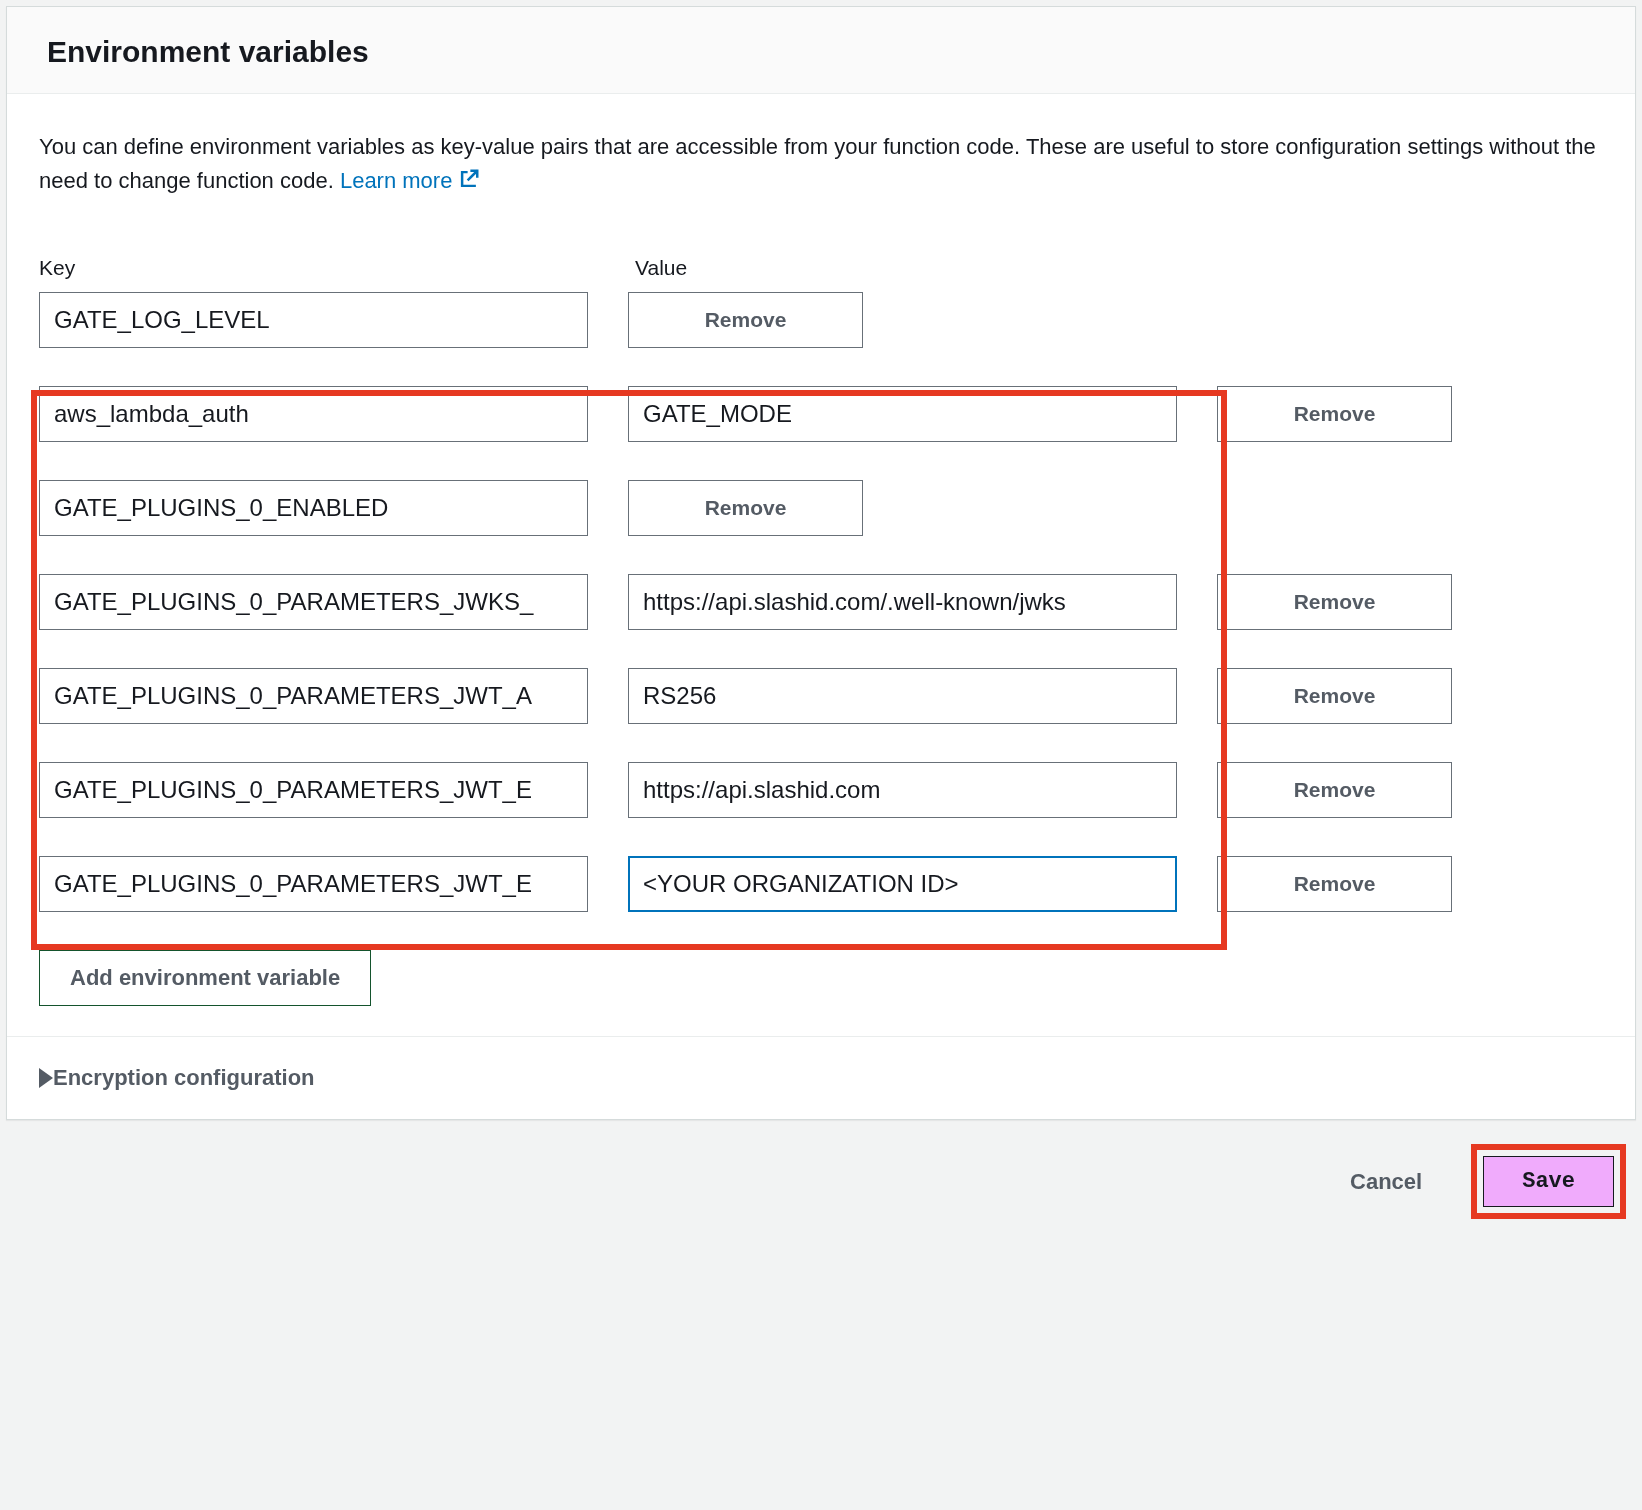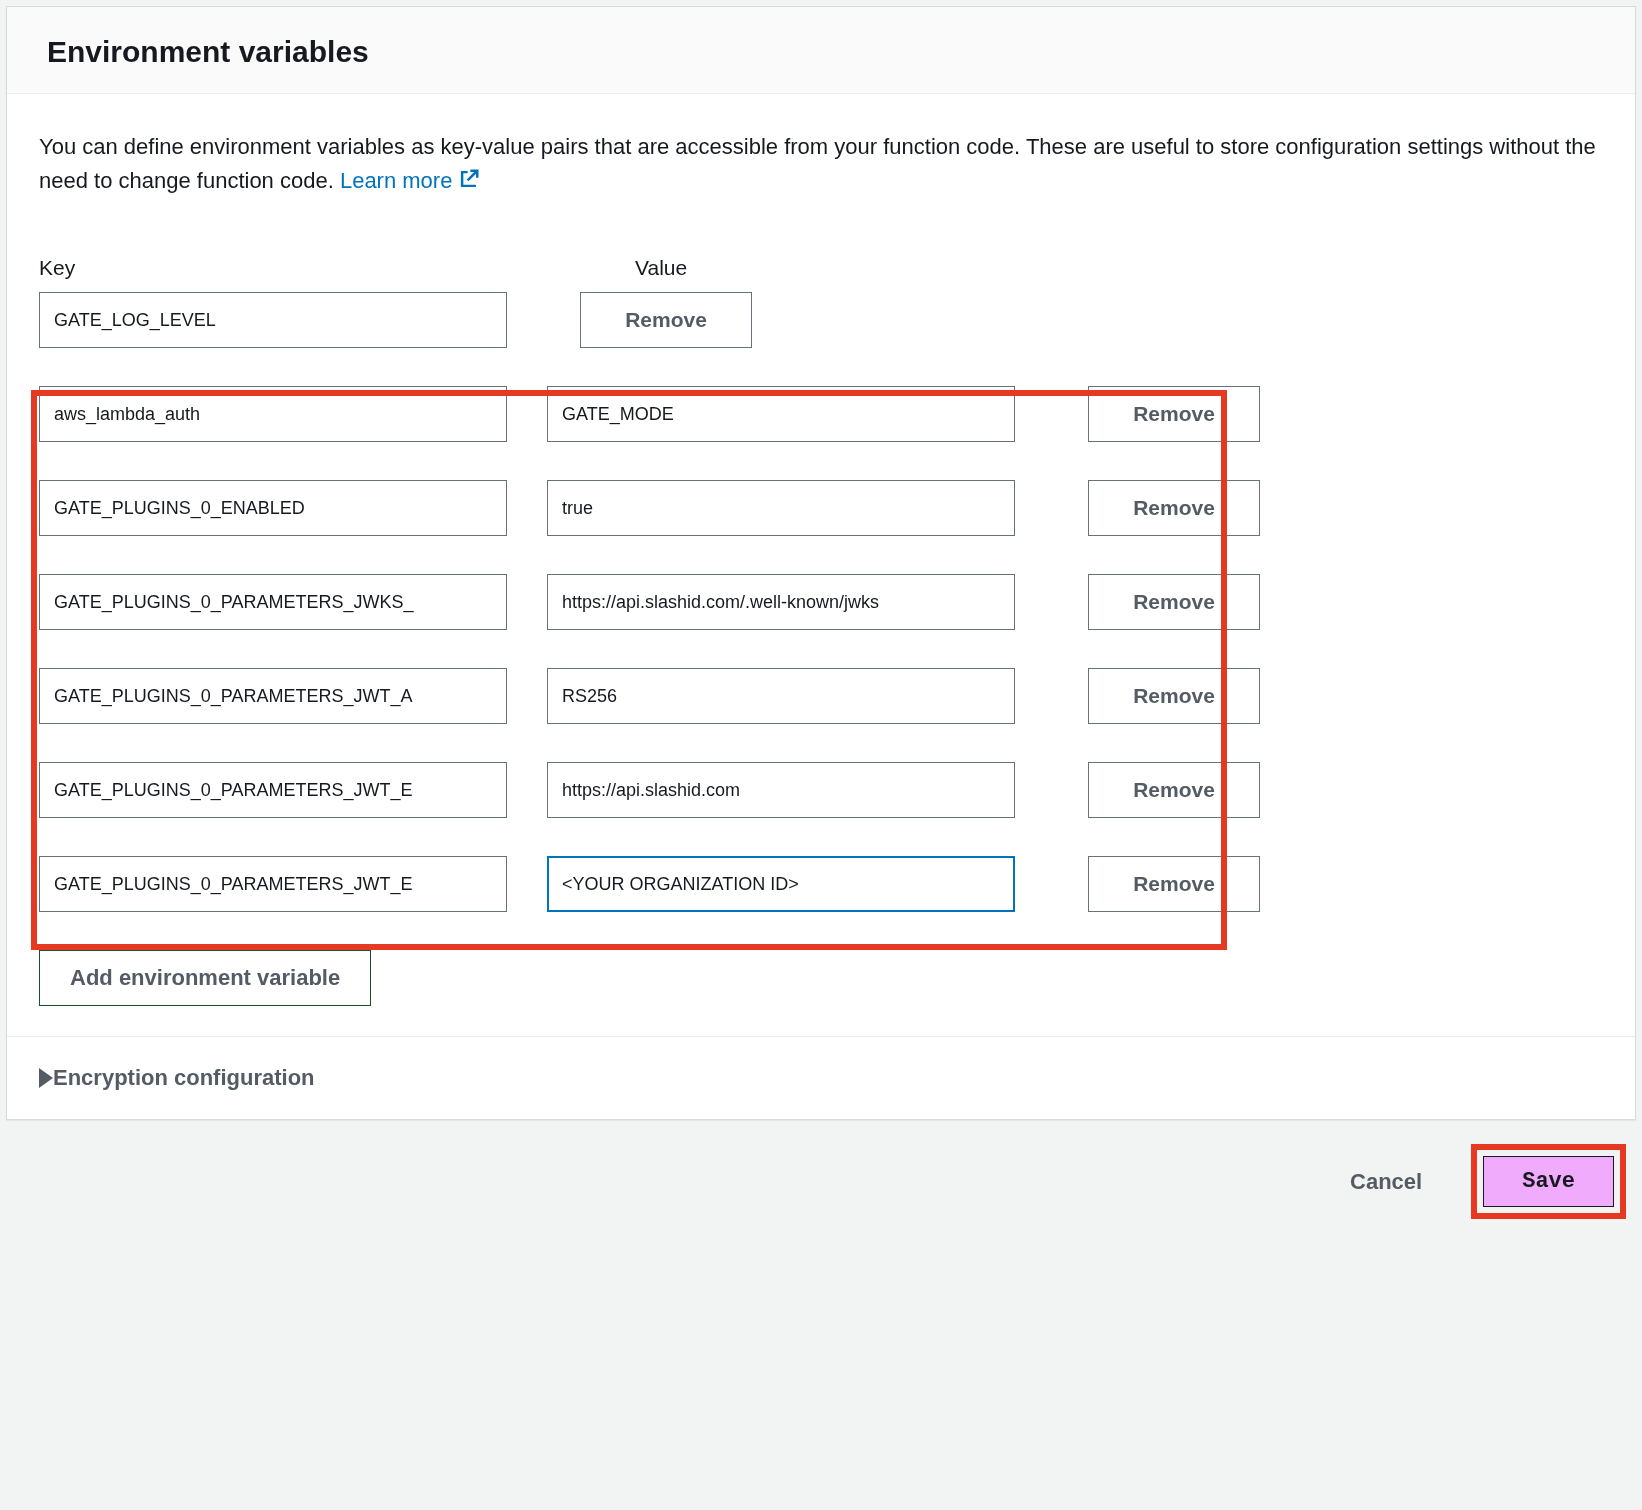--- a/index.html
+++ b/index.html
@@ -54,45 +54,44 @@
   .col-value-label { width: 560px; font-size: 21px; }
   .rows { position: relative; }
   .row {
     display: flex;
     gap: 40px;
     margin-bottom: 38px;
     align-items: center;
   }
   .row:last-of-type { margin-bottom: 24px; }
   .input {
-    width: 468px;
+    width: 549px;
     height: 56px;
     border: 1px solid #687078;
-    font-size: 18px;
+    font-size: 24px;
     padding: 0 14px;
     font-family: inherit;
     color: #16191f;
     background: #fff;
     text-overflow: ellipsis;
   }
   .input.focused {
     border: 2px solid #0073bb;
     padding: 0 13px;
   }
   .remove-btn {
-    width: 172px;
+    width: 235px;
     height: 56px;
     border: 1px solid #687078;
     background: #fff;
     font-size: 21px;
     font-weight: 700;
     color: #545b64;
     cursor: pointer;
     font-family: inherit;
-    margin-left: 33px;
   }
   .add-btn {
     height: 56px;
     padding: 0 30px;
     border: 1px solid #14532d;
     background: #fff;
     font-size: 22px;
     font-weight: 700;
     color: #545b64;
     cursor: pointer;
@@ -186,21 +185,20 @@
           <input class="input" type="text" value="GATE_LOG_LEVEL" style="">
           <button class="remove-btn">Remove</button>
         </div>
         <div class="row">
           <input class="input" type="text" value="aws_lambda_auth" style="">
           <input class="input" type="text" value="GATE_MODE" style="">
           <button class="remove-btn">Remove</button>
         </div>
         <div class="row">
           <input class="input" type="text" value="GATE_PLUGINS_0_ENABLED" style="">
-          <input class="input" type="text" value="true" style="">
           <button class="remove-btn">Remove</button>
         </div>
         <div class="row">
           <input class="input" type="text" value="GATE_PLUGINS_0_PARAMETERS_JWKS_" style="">
           <input class="input" type="text" value="https://api.slashid.com/.well-known/jwks" style="">
           <button class="remove-btn">Remove</button>
         </div>
         <div class="row">
           <input class="input" type="text" value="GATE_PLUGINS_0_PARAMETERS_JWT_A" style="">
           <input class="input" type="text" value="RS256" style="">

